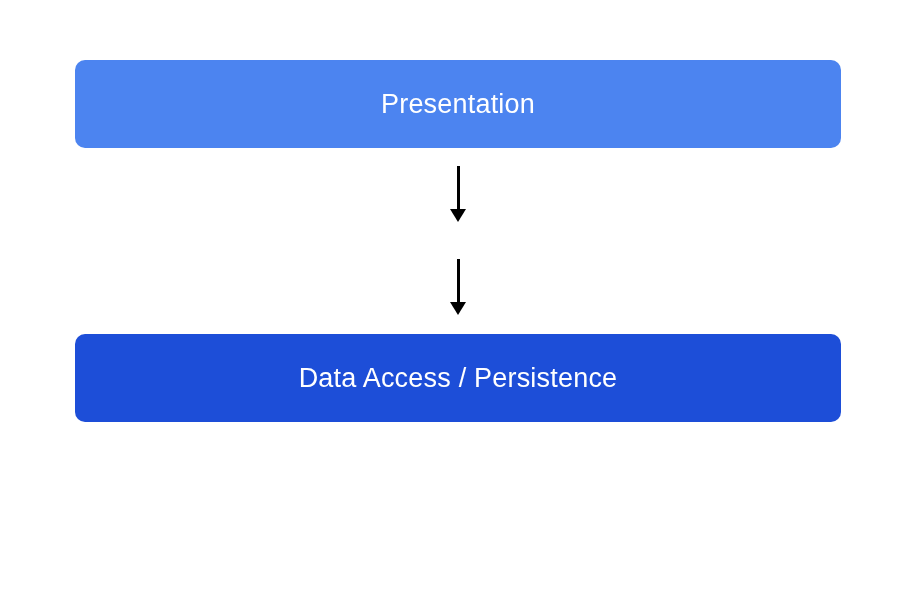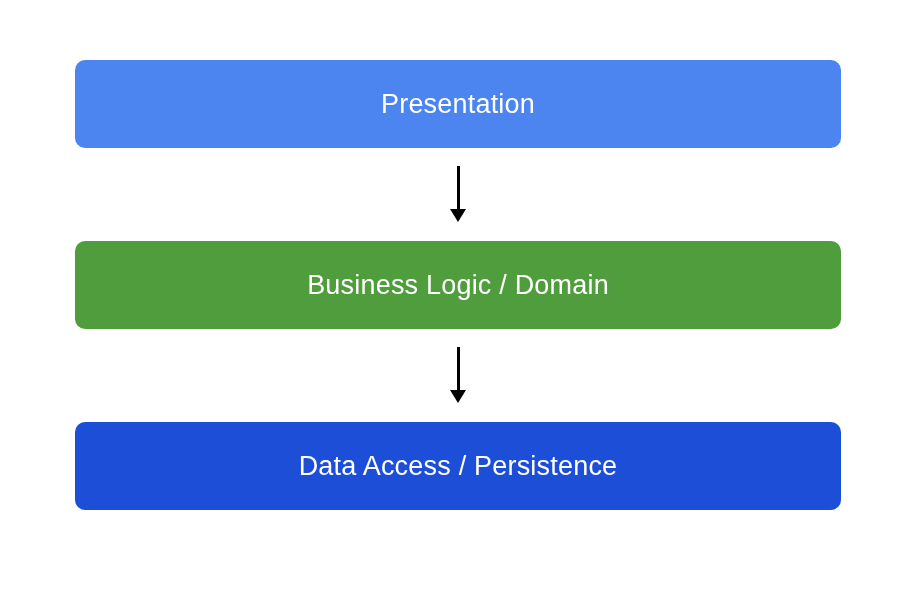--- a/index.html
+++ b/index.html
@@ -70,23 +70,20 @@
 
   <div class="layer-box" style="background-color: rgb(76, 132, 240);">
     <span class="layer-label">Presentation</span>
   </div>
 
   <div class="arrow">
     <div class="arrow-stem" style="background-color: rgb(0, 0, 0);"></div>
     <div class="arrow-head" style="border-top-color: rgb(0, 0, 0);"></div>
   </div>
 
-  <div class="layer-box" style="background-color: rgb(79, 157, 60);">
-    <span class="layer-label">Business Logic / Domain</span>
-  </div>
 
   <div class="arrow">
     <div class="arrow-stem" style="background-color: rgb(0, 0, 0);"></div>
     <div class="arrow-head" style="border-top-color: rgb(0, 0, 0);"></div>
   </div>
 
   <div class="layer-box" style="background-color: #1d4ed8;">
     <span class="layer-label">Data Access / Persistence</span>
   </div>
 

